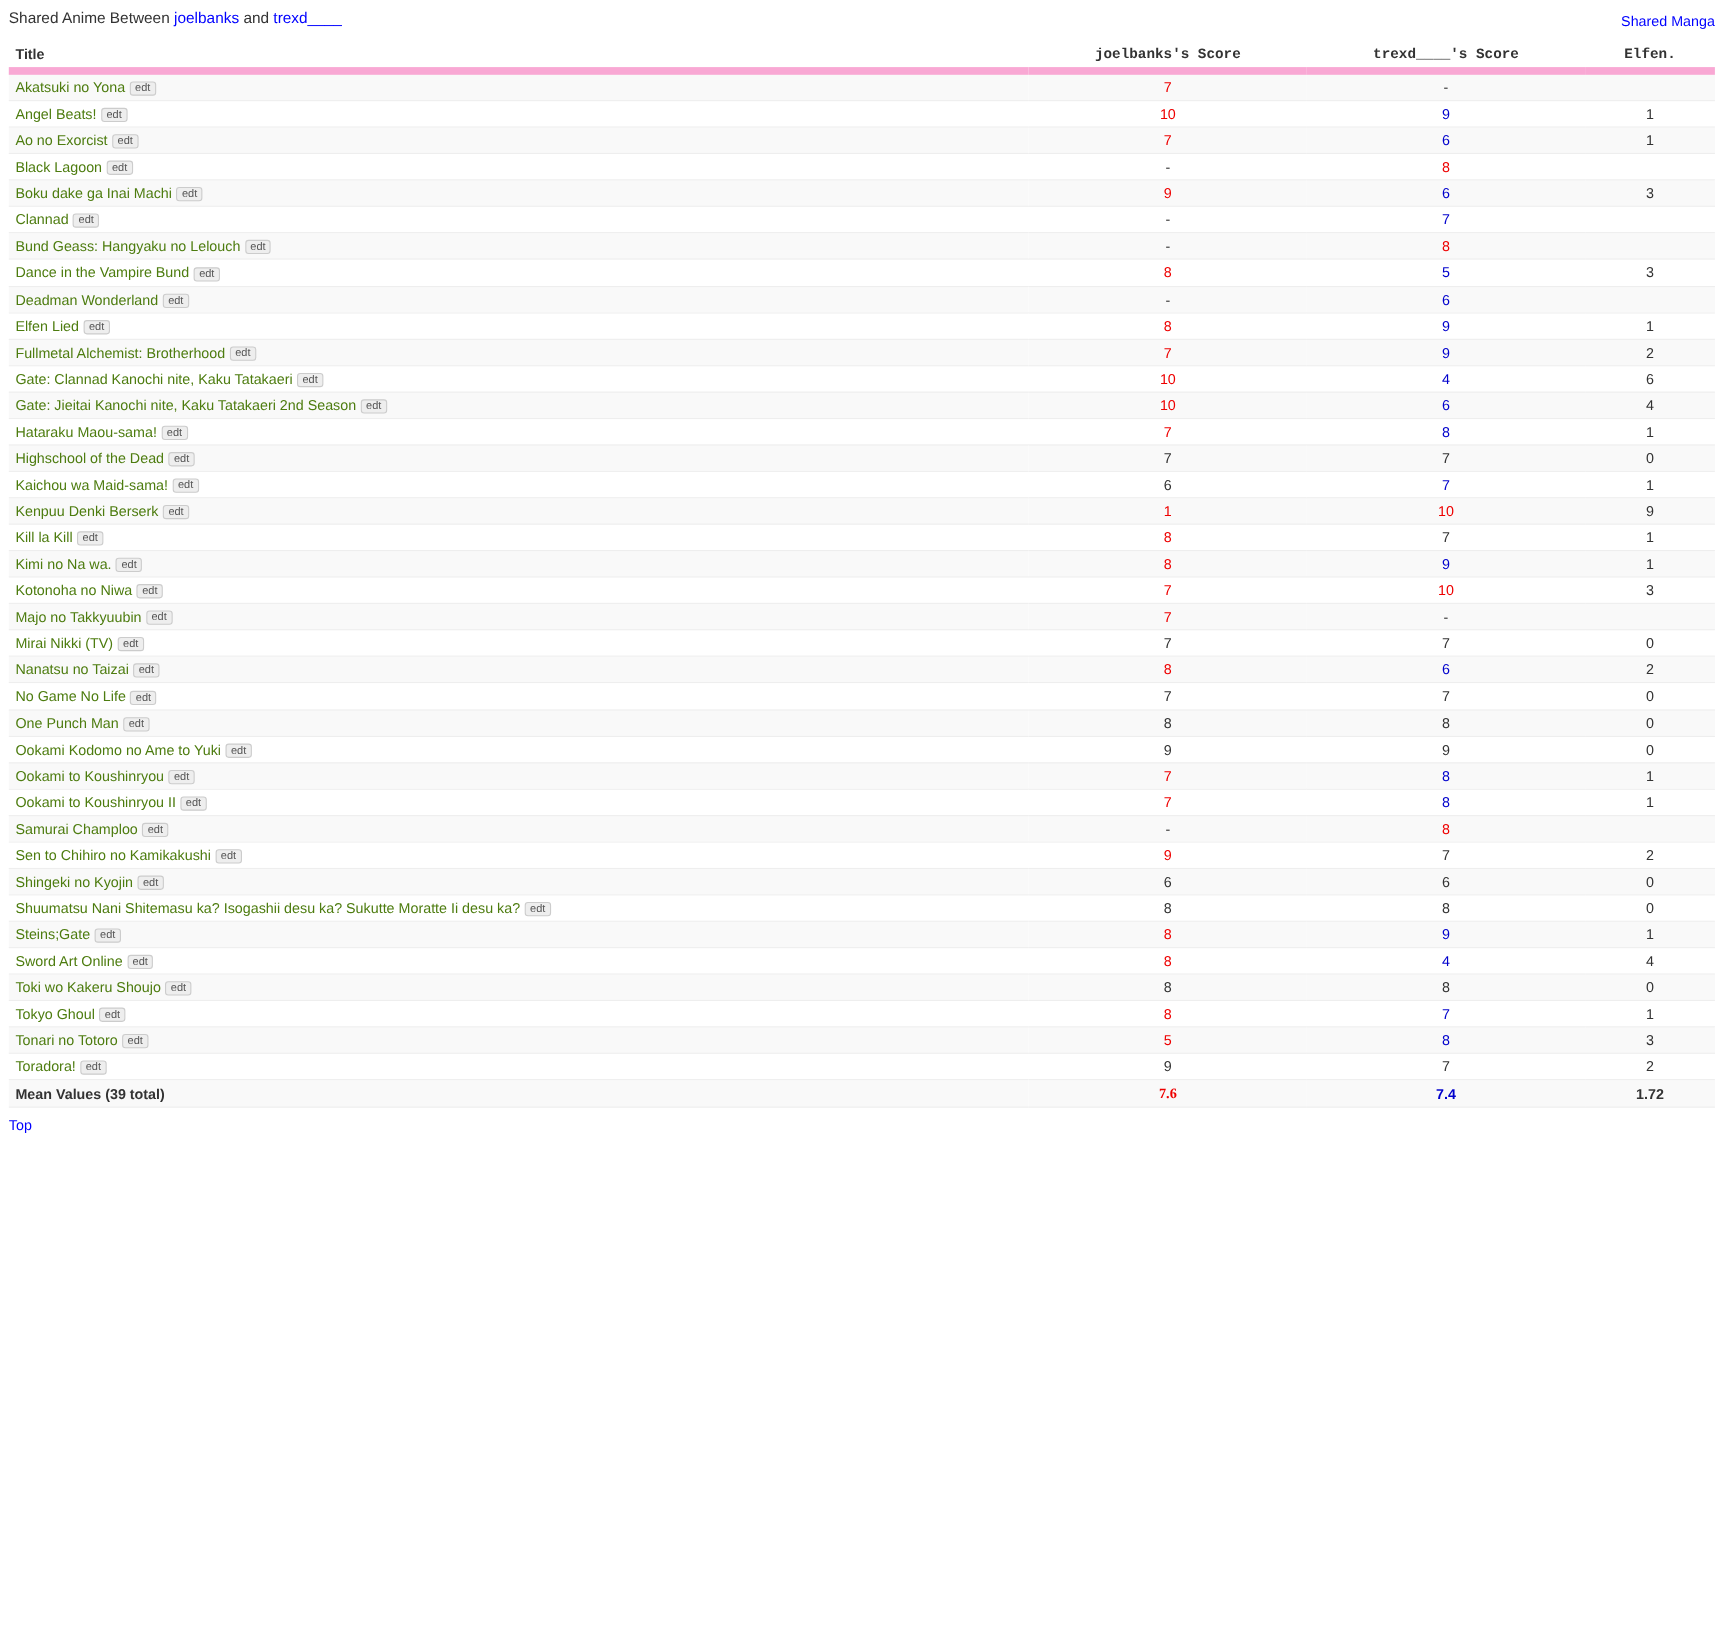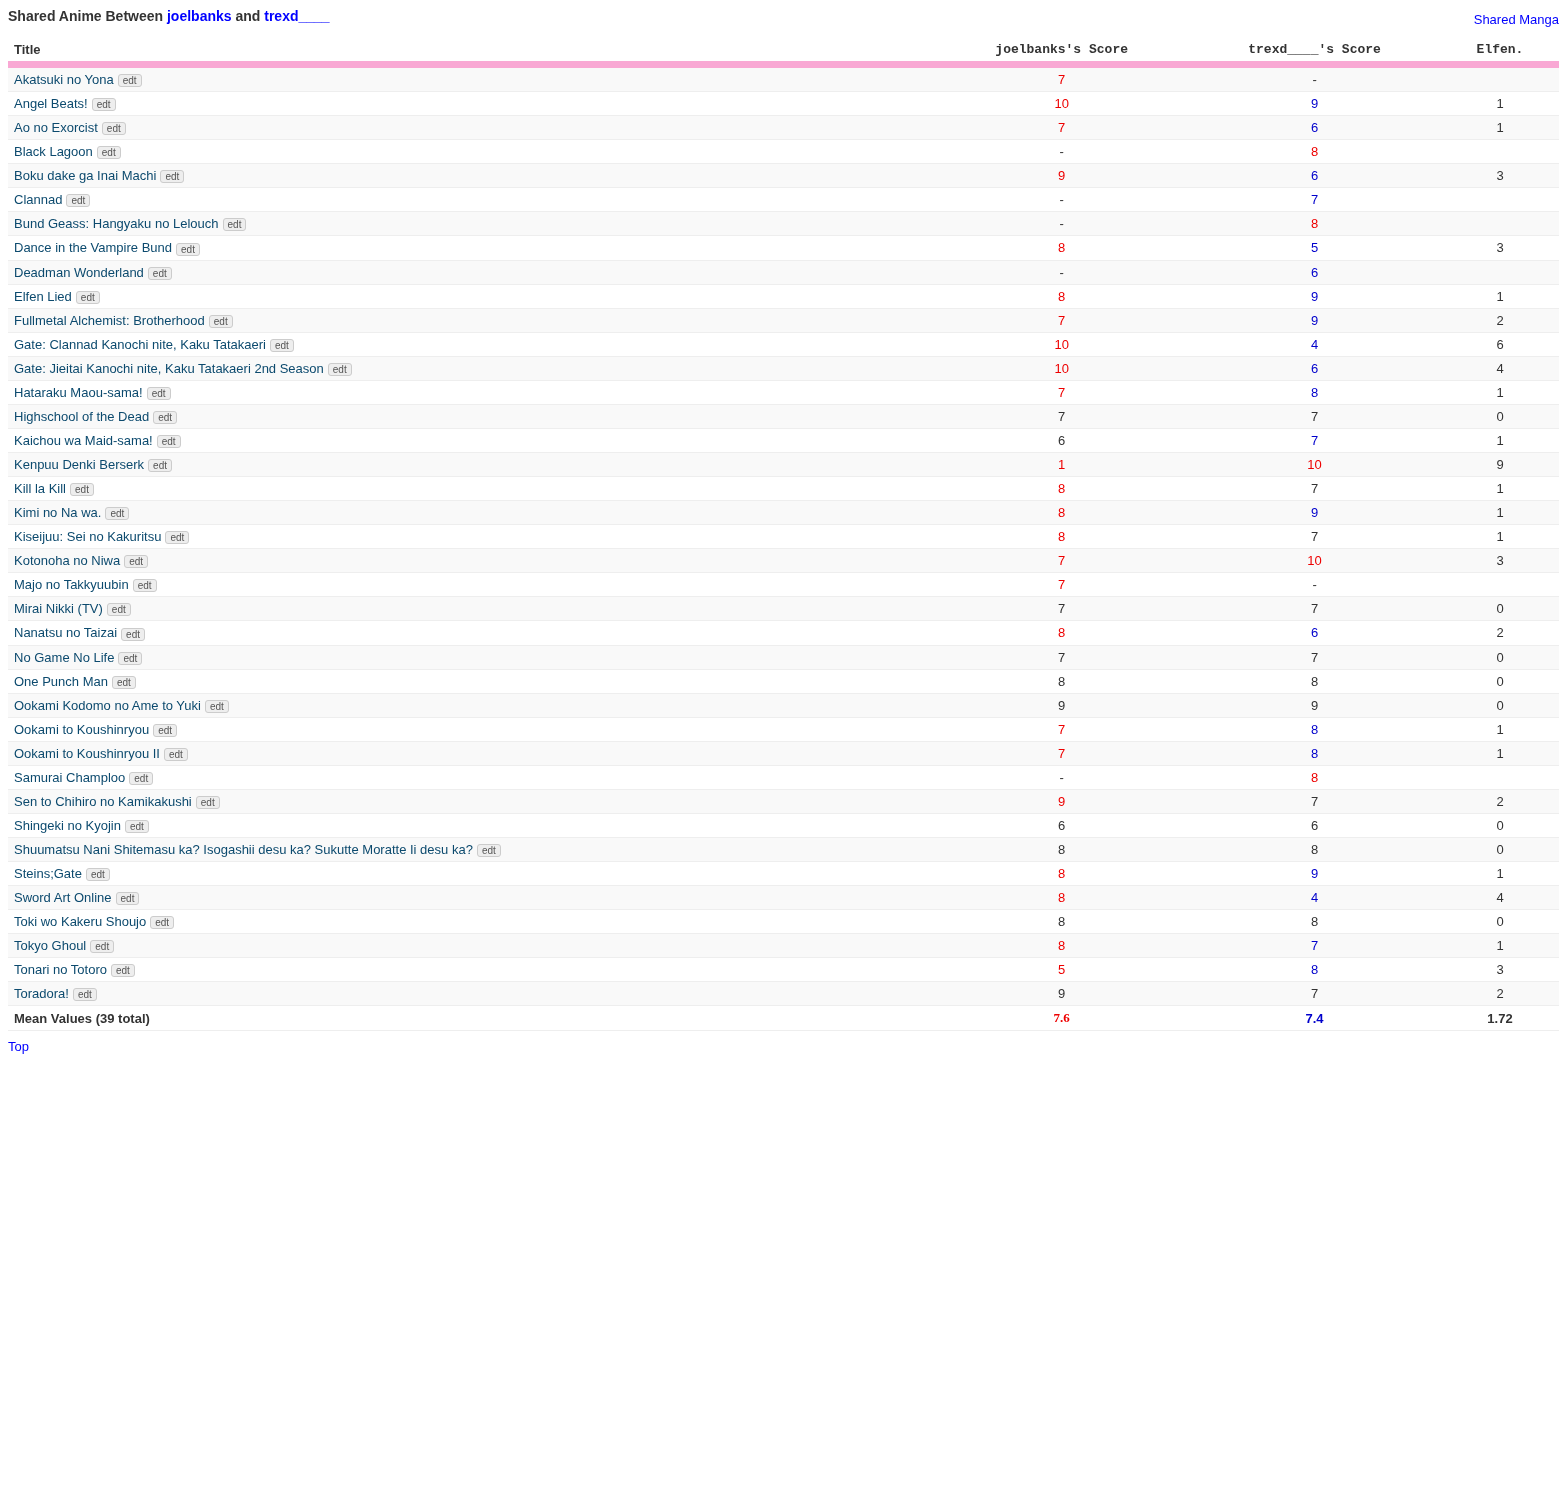--- a/index.html
+++ b/index.html
@@ -1,17 +1,17 @@
 <!DOCTYPE html>
 <html><head>
   <meta charset="utf-8">
   <style>
     * { box-sizing: border-box; margin: 0; padding: 0; }
     body { font-family: Arial, sans-serif; font-size: 13px; color: #333; background: #fff; padding: 8px; }
-    h2 { font-size: 14px; font-weight: bold; margin-bottom: 6px; }
+    h2 { font-size: 14px; font-weight: normal; margin-bottom: 6px; }
     h2 a { color: #00f; text-decoration: none; }
     .top-bar { display: flex; justify-content: space-between; align-items: center; margin-bottom: 8px; }
     .shared-manga-link { color: #00f; font-size: 13px; text-decoration: none; }
     table { width: 100%; border-collapse: collapse; }
     thead tr th { text-align: left; padding: 4px 6px; font-weight: bold; border-bottom: 7px solid #f9a8d4; }
     thead tr th.score-col { text-align: center; font-family: Liberation Mono, monospace; }
     tbody tr { border-bottom: 1px solid #eee; }
     tbody tr:nth-child(odd) { background: #f9f9f9; }
     tbody tr:nth-child(even) { background: #fff; }
     td { padding: 4px 6px; }
@@ -22,21 +22,21 @@
       font-size: 10px;
       color: #555;
       background: #eee;
       border: 1px solid #ccc;
       border-radius: 3px;
       padding: 0 4px;
       margin-left: 4px;
       cursor: pointer;
       vertical-align: middle;
     }
-    .title-link { color: #0c4a6e; text-decoration: none; }
+    .title-link { color: #4d7c0f; text-decoration: none; }
     .mean-row td { font-weight: bold; }
     .footer-top { margin-top: 8px; }
     .footer-top a { color: #00f; font-size: 13px; text-decoration: none; }
     .title-col { width: 55%; }
     .score-col-w { width: 15%; }
     .diff-col-w { width: 7%; }
   </style>
 </head>
 <body>
 
@@ -165,26 +165,20 @@
         <td class="score-col" style="color: rgb(51, 51, 51);">7</td>
         <td class="diff-col">1</td>
       </tr>
       <tr>
         <td><a href="#" class="title-link">Kimi no Na wa.</a><span class="edt-btn">edt</span></td>
         <td class="score-col" style="color: rgb(238, 0, 0);">8</td>
         <td class="score-col" style="color: rgb(0, 0, 204);">9</td>
         <td class="diff-col">1</td>
       </tr>
       <tr>
-        <td><a href="#" class="title-link">Kiseijuu: Sei no Kakuritsu</a><span class="edt-btn">edt</span></td>
-        <td class="score-col" style="color: rgb(238, 0, 0);">8</td>
-        <td class="score-col" style="color: rgb(51, 51, 51);">7</td>
-        <td class="diff-col">1</td>
-      </tr>
-      <tr>
         <td><a href="#" class="title-link">Kotonoha no Niwa</a><span class="edt-btn">edt</span></td>
         <td class="score-col" style="color: rgb(238, 0, 0);">7</td>
         <td class="score-col" style="color: rgb(238, 0, 0);">10</td>
         <td class="diff-col">3</td>
       </tr>
       <tr>
         <td><a href="#" class="title-link">Majo no Takkyuubin</a><span class="edt-btn">edt</span></td>
         <td class="score-col" style="color: rgb(238, 0, 0);">7</td>
         <td class="score-col" style="color: rgb(51, 51, 51);">-</td>
         <td class="diff-col"></td>

